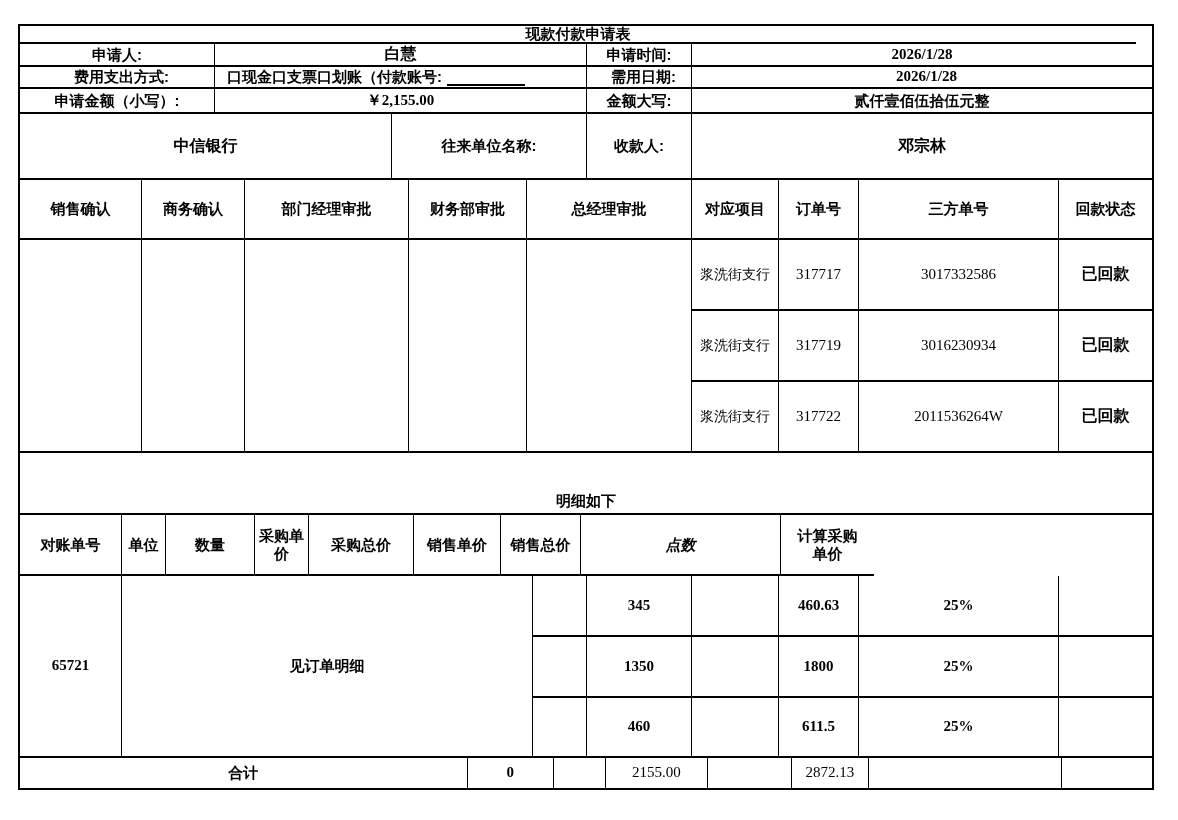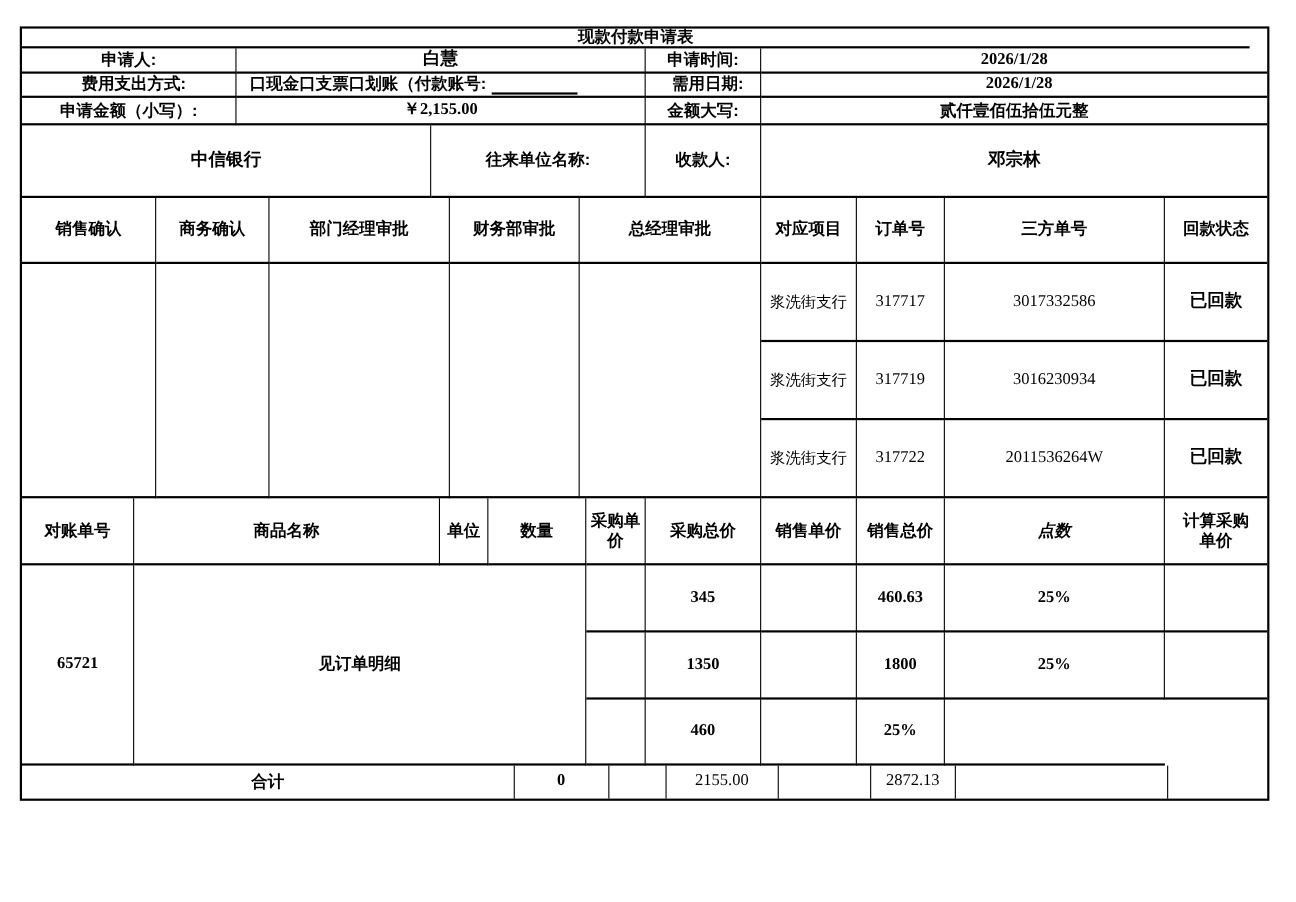--- a/index.html
+++ b/index.html
@@ -120,24 +120,26 @@
       <div class="cell num r">317719</div>
       <div class="cell num r">3016230934</div>
       <div class="cell lc b md">已回款</div>
       <div class="cell sm">浆洗街支行</div>
       <div class="cell num r">317722</div>
       <div class="cell num r">2011536264W</div>
       <div class="cell lc b md">已回款</div>
     </div>
   </div>
 
+  <div class="row">
+    <div class="cell lc h-sec b bottom" style="width:1132px">明细如下</div>
+  </div>
 
   <div class="row">
     <div class="cell dc1 h-dh b">对账单号</div>
-    <div class="cell dc2 h-dh b">商品名称</div>
     <div class="cell dc3 h-dh b">单位</div>
     <div class="cell dc4 h-dh b">数量</div>
     <div class="cell dc5 h-dh b">采购单价</div>
     <div class="cell dc6 h-dh b">采购总价</div>
     <div class="cell dc7 h-dh b">销售单价</div>
     <div class="cell dc8 h-dh b">销售总价</div>
     <div class="cell dc9 h-dh b">点数</div>
     <div class="cell dc10 h-dh lc b" style="padding:0 10px;">计算采购单价</div>
   </div>
 
@@ -153,20 +155,21 @@
       <div class="cell lc"></div>
       <div class="cell"></div>
       <div class="cell b num">1350</div>
       <div class="cell"></div>
       <div class="cell b num">1800</div>
       <div class="cell b num">25%</div>
       <div class="cell lc"></div>
       <div class="cell"></div>
       <div class="cell b num">460</div>
       <div class="cell"></div>
+      <div class="cell b num">611.5</div>
       <div class="cell b num">25%</div>
       <div class="cell lc"></div>
     </div>
   </div>
 
   <div class="row">
     <div class="cell totc1 h-tot nb b">合计</div>
     <div class="cell dc4 h-tot nb b num">0</div>
     <div class="cell dc5 h-tot nb"></div>
     <div class="cell dc6 h-tot nb num r">2155.00</div>

